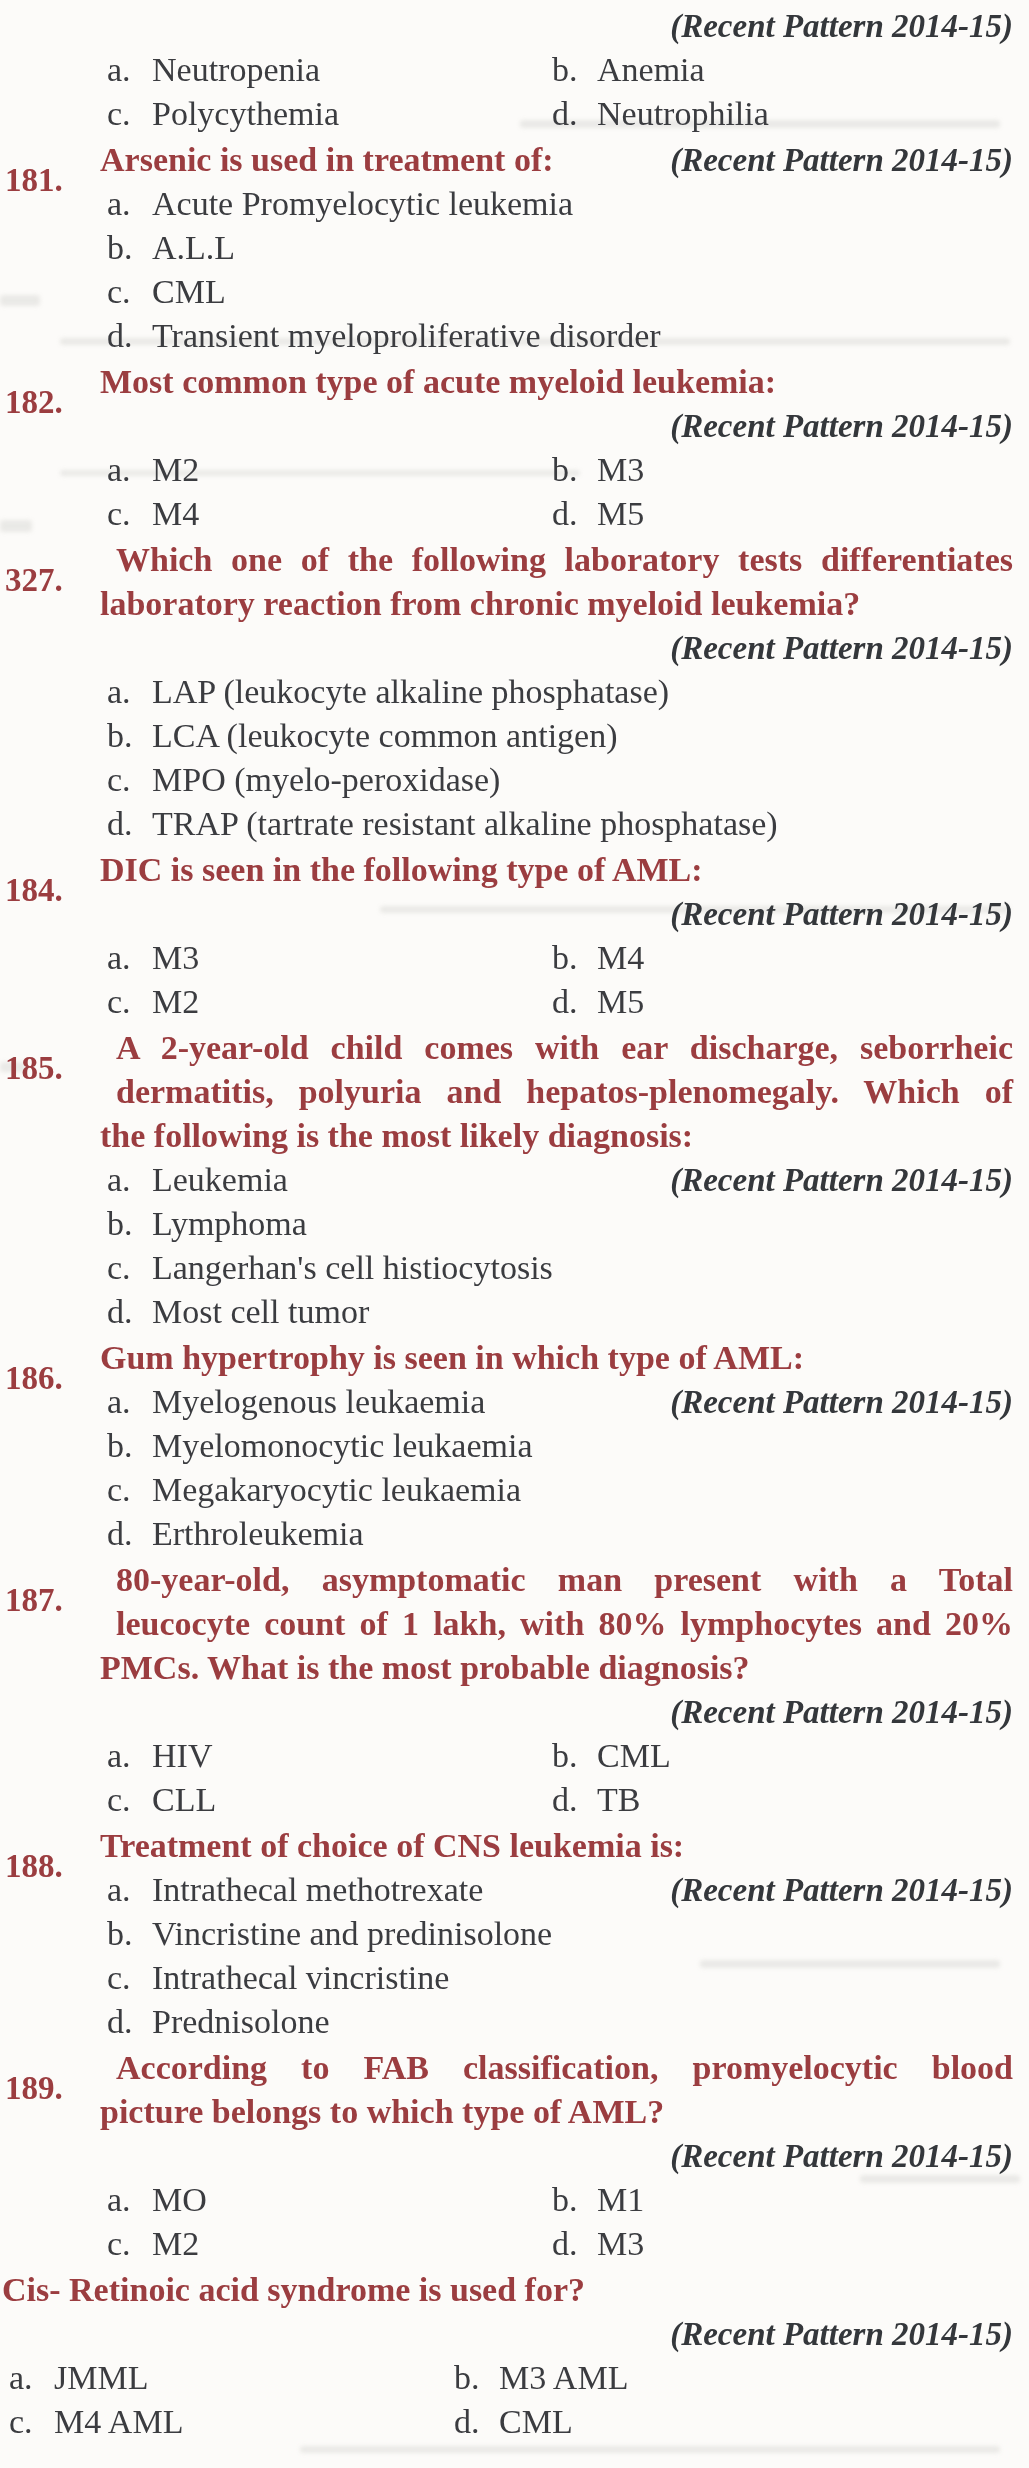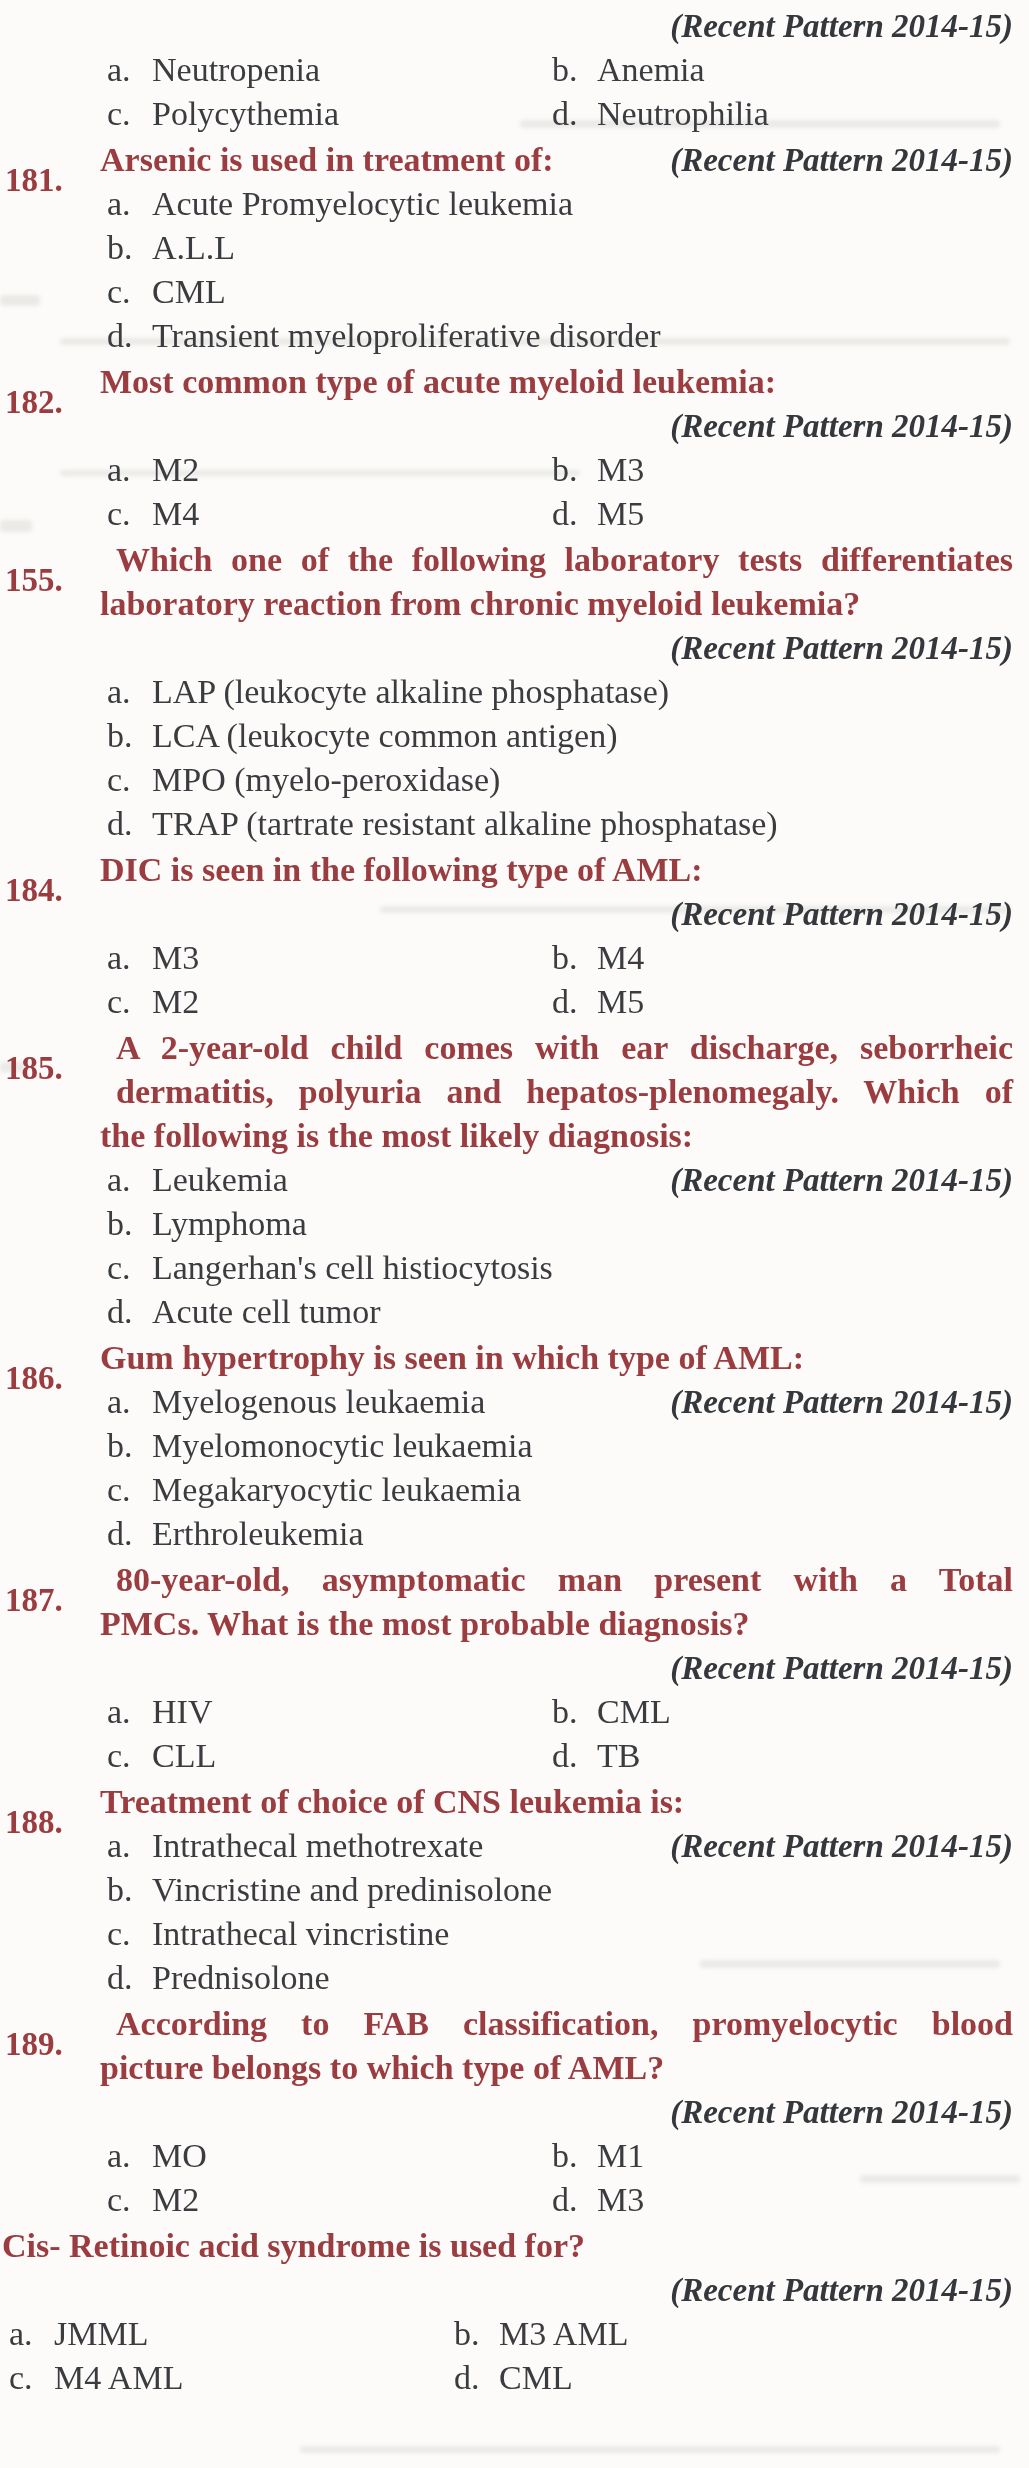--- a/index.html
+++ b/index.html
@@ -142,21 +142,21 @@
           </div>
           <div class="opt">
             <span class="opt-letter">d.</span>
             <span>M5</span>
           </div>
         </div>
       </div>
     </div>
 
     <div class="q">
-      <div class="qnum">155.</div>
+      <div class="qnum">327.</div>
       <div class="qbody">
         <div class="qtext jline">Which one of the following laboratory tests differentiates</div>
         <div class="qtext">laboratory reaction from chronic myeloid leukemia?</div>
         <div class="pattern pattern-line">(Recent Pattern 2014-15)</div>
         <div class="opt">
           <span class="opt-letter">a.</span>
           <span>LAP (leukocyte alkaline phosphatase)</span>
         </div>
         <div class="opt">
           <span class="opt-letter">b.</span>
@@ -217,21 +217,21 @@
         <div class="opt">
           <span class="opt-letter">b.</span>
           <span>Lymphoma</span>
         </div>
         <div class="opt">
           <span class="opt-letter">c.</span>
           <span>Langerhan's cell histiocytosis</span>
         </div>
         <div class="opt">
           <span class="opt-letter">d.</span>
-          <span>Acute cell tumor</span>
+          <span>Most cell tumor</span>
         </div>
       </div>
     </div>
 
     <div class="q">
       <div class="qnum">186.</div>
       <div class="qbody">
         <div class="qtext">Gum hypertrophy is seen in which type of AML:</div>
         <div class="opt-with-pattern">
           <div class="opt">
@@ -252,20 +252,21 @@
           <span class="opt-letter">d.</span>
           <span>Erthroleukemia</span>
         </div>
       </div>
     </div>
 
     <div class="q">
       <div class="qnum">187.</div>
       <div class="qbody">
         <div class="qtext jline">80-year-old, asymptomatic man present with a Total</div>
+        <div class="qtext jline">leucocyte count of 1 lakh, with 80% lymphocytes and 20%</div>
         <div class="qtext">PMCs. What is the most probable diagnosis?</div>
         <div class="pattern pattern-line">(Recent Pattern 2014-15)</div>
         <div class="opt-pair">
           <div class="opt left">
             <span class="opt-letter">a.</span>
             <span>HIV</span>
           </div>
           <div class="opt">
             <span class="opt-letter">b.</span>
             <span>CML</span>

